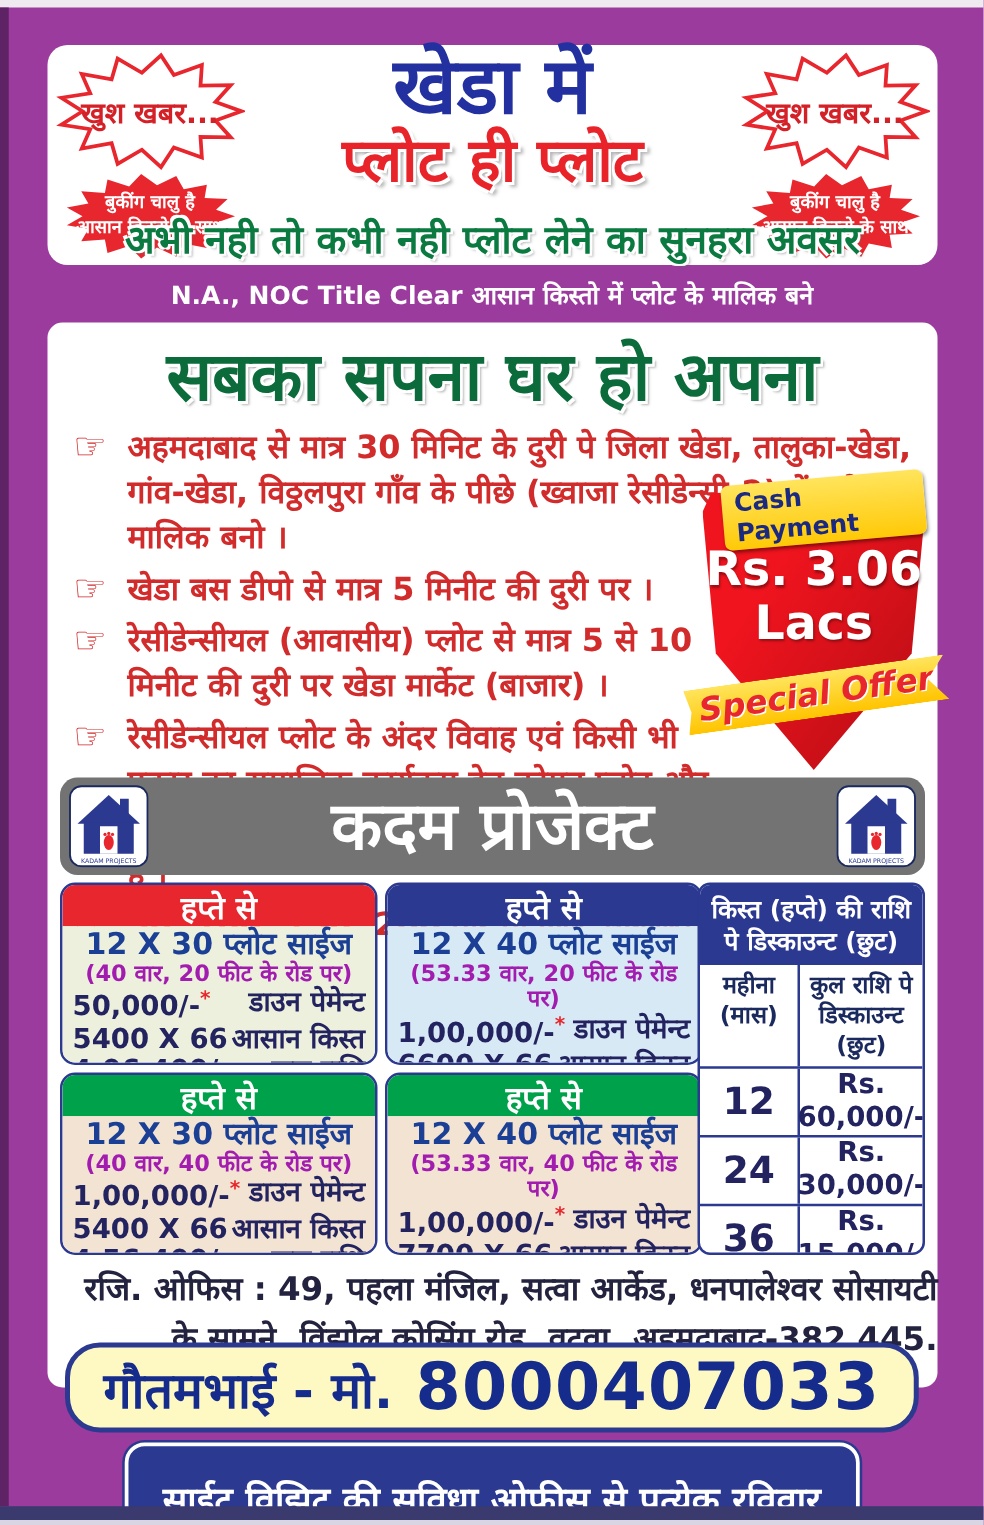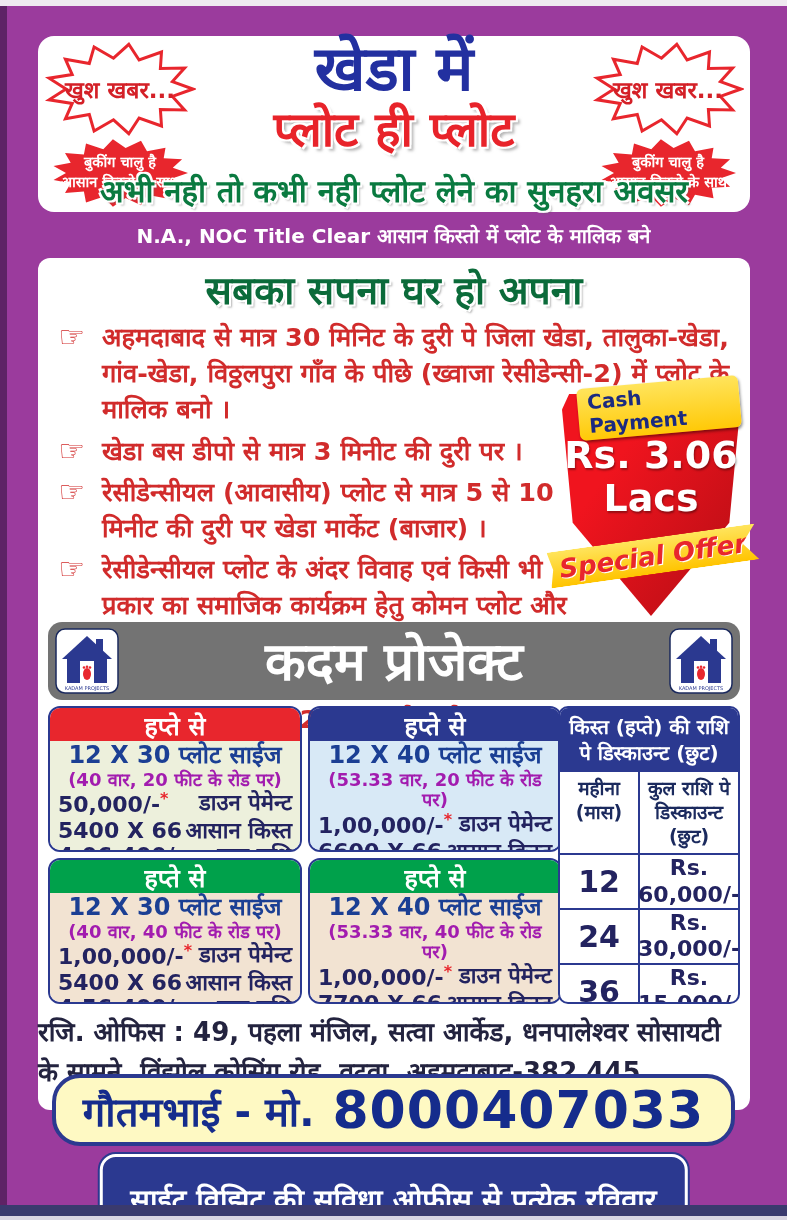--- a/index.html
+++ b/index.html
@@ -29,21 +29,21 @@
     text-shadow:-2px -2px 0 #fff,2px -2px 0 #fff,-2px 2px 0 #fff,2px 2px 0 #fff,4px 4px 3px rgba(120,120,120,.55);}
   .subtitle{position:absolute;left:0;right:0;bottom:1px;text-align:center;font-size:31px;font-weight:bold;color:#0A7A40;white-space:nowrap;
     text-shadow:-2px -2px 0 #fff,2px -2px 0 #fff,-2px 2px 0 #fff,2px 2px 0 #fff,3px 3px 2px rgba(100,100,100,.4);}
 
   
   .clear-strip{position:absolute;left:0;right:0;top:212px;height:46px;display:flex;align-items:center;justify-content:center;
     color:#fff;font-weight:bold;font-size:20px;white-space:nowrap;}
 
   
   .main-panel{position:absolute;left:38px;top:258px;width:712px;height:852px;background:#fff;border-radius:12px;}
-  .dream-heading{margin:4px 0 2px;text-align:center;font-size:39px;font-weight:bold;color:#0B6B3A;
+  .dream-heading{margin:4px 0 2px;text-align:center;font-size:54px;font-weight:bold;color:#0B6B3A;
     text-shadow:-2px -2px 0 #fff,2px -2px 0 #fff,-2px 2px 0 #fff,2px 2px 0 #fff,3px 3px 2px rgba(90,90,90,.45);}
   .features{padding:2px 10px 0 12px;}
   .feature{display:flex;gap:8px;margin-bottom:5px;color:#D12B2B;font-weight:600;font-size:25.5px;line-height:1.42;}
   .feature .finger{flex:0 0 44px;text-align:center;font-size:30px;line-height:1.2;color:#D12B2B;}
   .feature.narrow .ftext{margin-right:172px;}
 
   
   .badge{position:absolute;right:10px;top:124px;width:178px;height:234px;}
   .badge-red{position:absolute;left:0;right:0;top:12px;bottom:0;background:linear-gradient(125deg,#F0141E 30%,#B30D14);
     clip-path:polygon(4% 0,96% 0,100% 7%,94% 58%,50% 100%,6% 58%,0 7%);}
@@ -80,21 +80,21 @@
   .dt-title{background:#2B3990;color:#fff;font-weight:bold;font-size:20px;text-align:center;padding:6px 3px;line-height:1.3;}
   .dt-head{display:grid;grid-template-columns:45% 55%;border-bottom:2px solid #2B3990;}
   .dt-head div{padding:5px 2px;font-size:19px;font-weight:bold;color:#1B2A5E;text-align:center;line-height:1.25;}
   .dt-head div:first-child{border-right:2px solid #2B3990;}
   .dt-row{flex:1;display:grid;grid-template-columns:45% 55%;border-bottom:2px solid #2B3990;}
   .dt-row:last-child{border-bottom:none;}
   .dt-row .months{display:flex;align-items:center;justify-content:center;font-size:30px;font-weight:bold;color:#232360;border-right:2px solid #2B3990;}
   .dt-row .amount{display:flex;flex-direction:column;align-items:center;justify-content:center;font-size:22px;font-weight:bold;color:#232360;line-height:1.2;}
 
   
-  .address{position:absolute;left:0;right:0;top:754px;text-align:left;color:#23233F;font-weight:600;font-size:26px;line-height:1.55;}
+  .address{position:absolute;left:0;right:0;top:754px;text-align:right;color:#23233F;font-weight:600;font-size:26px;line-height:1.55;}
 
   
   .contact-box{position:absolute;left:52px;right:52px;top:1074px;height:64px;background:#fef9c3;border:4px solid #2B3990;border-radius:28px;
     display:flex;align-items:center;justify-content:center;gap:18px;}
   .contact-name{font-size:40px;font-weight:bold;color:#152C8C;}
   .contact-phone{font-size:52px;font-weight:bold;color:#152C8C;letter-spacing:1px;}
   .site-note{position:absolute;left:50%;transform:translateX(-50%);top:1154px;background:#2B3990;border:3px solid #fff;
     box-shadow:0 0 0 2px #2B3990;border-radius:16px;color:#fff;font-weight:bold;font-size:29px;padding:22px 28px;white-space:nowrap;}
 </style>
 </head>
@@ -154,21 +154,21 @@
 
     <div class="dream-heading">सबका सपना घर हो अपना</div>
 
     <div class="features">
       <div class="feature">
         <span class="finger">☞</span>
         <span class="ftext">अहमदाबाद से मात्र 30 मिनिट के दुरी पे जिला खेडा, तालुका-खेडा, गांव-खेडा, विठ्ठलपुरा गाँव के पीछे (ख्वाजा रेसीडेन्सी-2) में प्लोट के मालिक बनो ।</span>
       </div>
       <div class="feature narrow">
         <span class="finger">☞</span>
-        <span class="ftext">खेडा बस डीपो से मात्र 3 मिनीट की दुरी पर ।</span>
+        <span class="ftext">खेडा बस डीपो से मात्र 5 मिनीट की दुरी पर ।</span>
       </div>
       <div class="feature narrow">
         <span class="finger">☞</span>
         <span class="ftext">रेसीडेन्सीयल (आवासीय) प्लोट से मात्र 5 से 10 मिनीट की दुरी पर खेडा मार्केट (बाजार) ।</span>
       </div>
       <div class="feature narrow">
         <span class="finger">☞</span>
         <span class="ftext">रेसीडेन्सीयल प्लोट के अंदर विवाह एवं किसी भी प्रकार का समाजिक कार्यक्रम हेतु कोमन प्लोट और मस्जिद, मदरसा के लिए अलग से जगह दिया हुआ है ।</span>
       </div>
       <div class="feature narrow">

